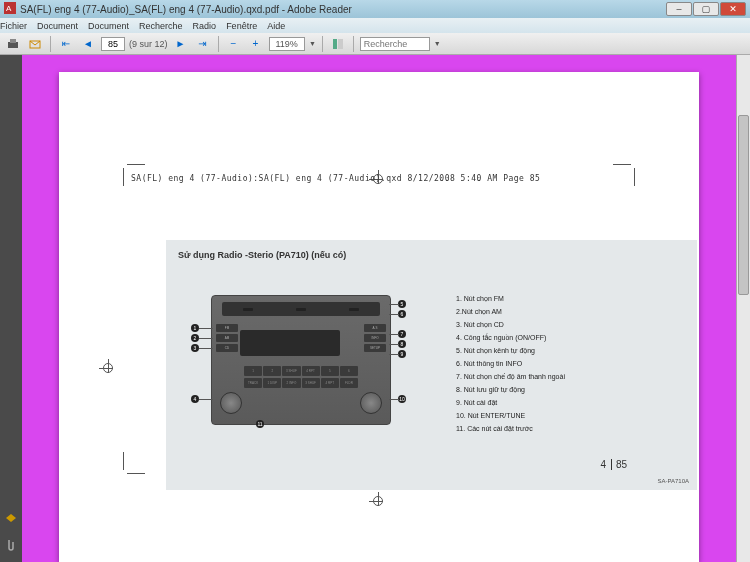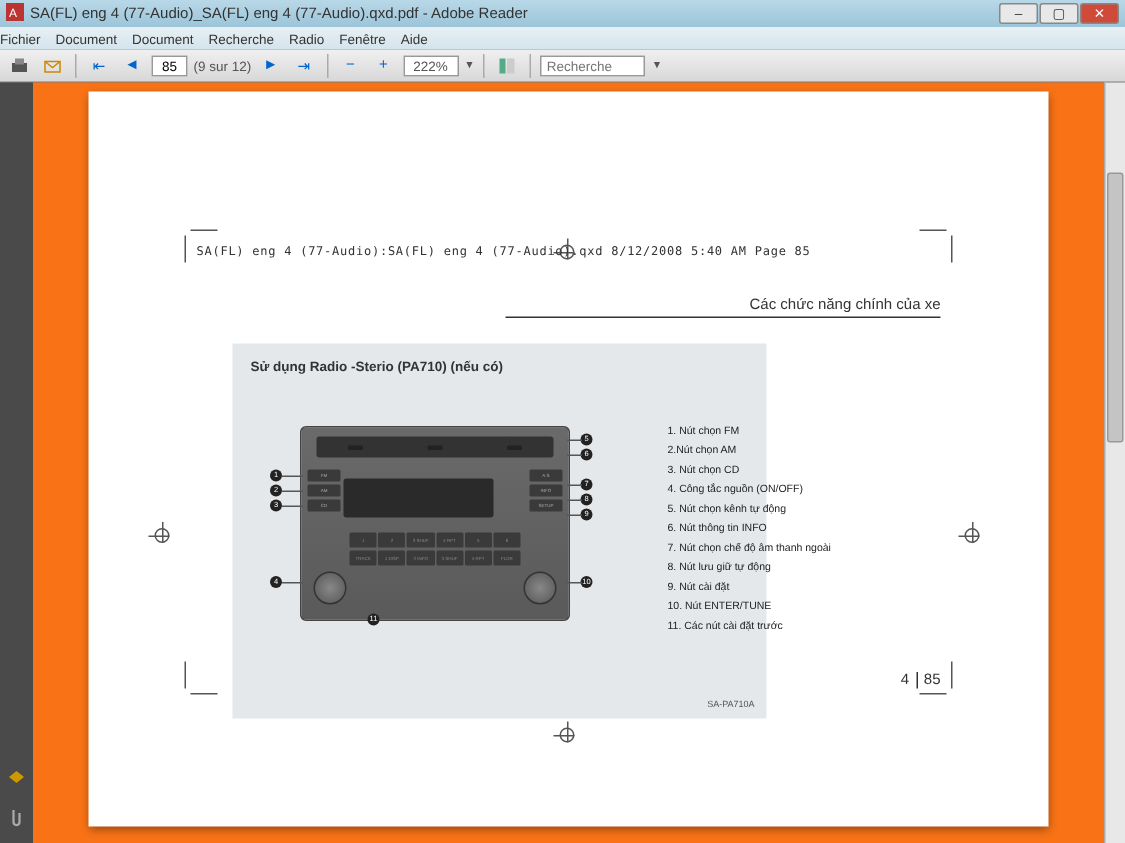--- a/index.html
+++ b/index.html
@@ -20,21 +20,21 @@
 .tb-sep { width: 1px; height: 16px; background: #aaa; margin: 0 2px; }
 .tb-page { width: 24px; height: 14px; border: 1px solid #999; background: #fff; font-size: 9px; text-align: center; }
 .tb-text { font-size: 9px; color: #555; text-align: center; }
 .tb-search { height: 14px; width: 70px; border: 1px solid #999; font-size: 9px; padding: 0 3px; color: #888; background: #fff; }
 
 
 .sidebar { position: absolute; left: 0; top: 55px; width: 22px; bottom: 0; background: #4a4a4a; display: flex; flex-direction: column; justify-content: flex-end; padding-bottom: 10px; gap: 12px; align-items: center; }
 .sb-icon { width: 14px; height: 14px; cursor: pointer; }
 
 
-.viewport { position: absolute; left: 22px; right: 14px; top: 55px; bottom: 0; background: #f97316; display: flex; align-items: center; justify-content: center; overflow: hidden; }
+.viewport { position: absolute; left: 22px; right: 14px; top: 55px; bottom: 0; background: #d946ef; display: flex; align-items: flex-end; justify-content: center; overflow: hidden; }
 .scrollbar { position: absolute; right: 0; top: 55px; width: 14px; bottom: 0; background: #e8e8e8; border-left: 1px solid #aaa; }
 .scroll-thumb { position: absolute; top: 60px; left: 1px; right: 1px; height: 180px; background: #c4c4c4; border: 1px solid #999; border-radius: 2px; }
 
 .page { width: 640px; height: 490px; background: #fff; margin-top: -5px; box-shadow: 0 2px 6px rgba(0,0,0,0.4); position: relative; }
 
 
 .crop { position: absolute; width: 20px; height: 20px; }
 .crop::before, .crop::after { content: ''; position: absolute; background: #555; }
 .crop::before { width: 14px; height: 1px; top: 9px; left: 0; }
 .crop::after { width: 1px; height: 14px; left: 9px; top: 0; }
@@ -44,21 +44,21 @@
 .cm-r { top: 287px; right: 40px; }
 .cm-b { bottom: 50px; left: 310px; }
 .corner { position: absolute; width: 22px; height: 22px; }
 .corner .h { position: absolute; width: 18px; height: 1px; background: #555; }
 .corner .v { position: absolute; width: 1px; height: 18px; background: #555; }
 
 
 .file-header { position: absolute; top: 102px; left: 72px; right: 72px; font-family: monospace; font-size: 8px; letter-spacing: 0.5px; color: #333; }
 .sec-title { position: absolute; top: 137px; right: 72px; font-size: 10px; color: #333; border-bottom: 1px solid #333; padding-bottom: 2px; width: 290px; text-align: right; }
 
-.content-box { position: absolute; top: 168px; left: 96px; width: 356px; height: 250px; background: #e4e8ea; }
+.content-box { position: absolute; top: 168px; left: 107px; width: 531px; height: 250px; background: #e4e8ea; }
 .content-title { position: absolute; top: 10px; left: 12px; font-size: 9px; font-weight: bold; color: #333; }
 
 
 .radio { position: absolute; top: 55px; left: 45px; width: 180px; height: 130px; background: linear-gradient(#6a6a6a, #5a5a5a); border-radius: 4px; border: 1px solid #444; }
 .cd-slot { position: absolute; top: 6px; left: 10px; right: 10px; height: 14px; background: #333; border-radius: 2px; display: flex; align-items: center; justify-content: space-around; }
 .cd-slot .dot { width: 10px; height: 3px; background: #222; border-radius: 1px; }
 .lcd { position: absolute; top: 34px; left: 28px; width: 100px; height: 26px; background: #2a2a2a; border-radius: 2px; }
 .side-btns { position: absolute; top: 28px; width: 22px; display: flex; flex-direction: column; gap: 2px; }
 .side-left { left: 4px; }
 .side-right { right: 4px; }
@@ -126,21 +126,21 @@
   <div class="tb-sep"></div>
   <div class="tb-btn" style="color:#06c;">⇤</div>
   <div class="tb-btn" style="color:#06c;">◄</div>
   <input class="tb-page" value="85" style="">
   <span class="tb-text">(9 sur 12)</span>
   <div class="tb-btn" style="color:#06c;">►</div>
   <div class="tb-btn" style="color:#06c;">⇥</div>
   <div class="tb-sep"></div>
   <div class="tb-btn" style="color:#06c;">−</div>
   <div class="tb-btn" style="color:#06c;">+</div>
-  <span class="tb-text" style="border:1px solid #999;padding:1px 6px;background:#fff;">222%</span>
+  <span class="tb-text" style="border:1px solid #999;padding:1px 6px;background:#fff;">119%</span>
   <span style="font-size:7px;color:#555;cursor:pointer;">▼</span>
   <div class="tb-sep"></div>
   <div class="tb-btn">
       <svg width="12" height="12">
         <rect x="1" y="1" width="4" height="10" fill="#5a8"></rect>
         <rect x="6" y="1" width="5" height="10" fill="#ccc"></rect>
       </svg>
     </div>
   <div class="tb-sep"></div>
   <input class="tb-search" placeholder="Recherche" style="">
@@ -187,21 +187,20 @@
         <div class="crop-ring"></div>
       </div>
     <div class="crop cm-r">
         <div class="crop-ring"></div>
       </div>
     <div class="crop cm-b">
         <div class="crop-ring"></div>
       </div>
 
     <div class="file-header">SA(FL)  eng 4 (77-Audio):SA(FL)  eng 4 (77-Audio).qxd  8/12/2008  5:40 AM  Page 85</div>
-    <div class="sec-title">Các chức năng chính của xe</div>
 
     <div class="content-box">
       <div class="content-title">Sử dụng Radio -Sterio (PA710) (nếu có)</div>
 
       <div class="radio">
         <div class="cd-slot">
           <div class="dot"></div>
             <div class="dot"></div>
             <div class="dot"></div>
         </div>

